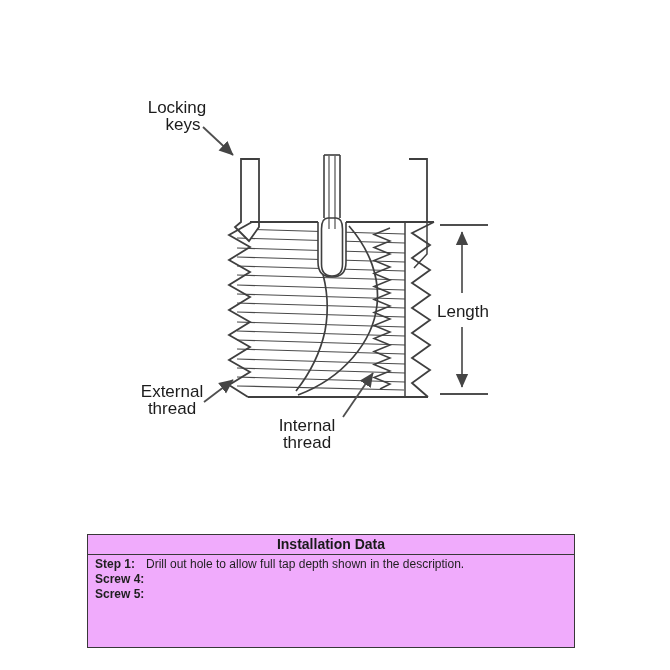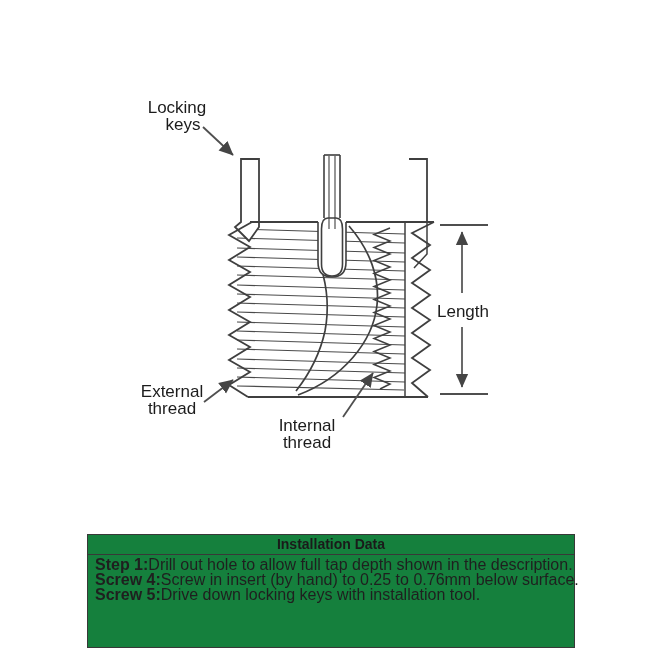--- a/index.html
+++ b/index.html
@@ -7,28 +7,28 @@
     position:relative;width:670px;height:670px;background:#ffffff;overflow:hidden;
     font-family:"Liberation Sans", sans-serif;color:#1c1c1c;
   }
   .diagram-svg{position:absolute;left:0;top:0;width:670px;height:520px;}
   svg text{
     font-family:"Liberation Sans", sans-serif;
     font-size:17px;fill:#1c1c1c;
   }
   .install-table{
     position:absolute;left:87px;top:534px;width:488px;height:114px;
-    box-sizing:border-box;border:1.5px solid #383838;background:#15803d;
+    box-sizing:border-box;border:1.5px solid #383838;background:#f0abfc;
   }
   .install-table .tbl-header{
     box-sizing:border-box;height:20px;line-height:18px;text-align:center;
     font-weight:bold;font-size:14px;border-bottom:1.5px solid #383838;color:#1a1a1a;
   }
   .tbl-body{padding:2px 2px 0 7px;}
-  .step-row{display:flex;font-size:16px;line-height:15.2px;color:#1f1f1f;}
+  .step-row{display:flex;font-size:12px;line-height:15.2px;color:#1f1f1f;}
   .step-label{flex:0 0 51px;font-weight:bold;white-space:nowrap;}
   .step-text{flex:1;}
   .step-text div{white-space:nowrap;}
 </style>
 </head>
 <body>
 
 <div class="page">
 
   <svg class="diagram-svg" viewBox="0 0 670 520">
@@ -129,26 +129,20 @@
     <div class="tbl-header">Installation Data</div>
     <div class="tbl-body">
       <div class="step-row">
         <div class="step-label">Step 1:</div>
         <div class="step-text">
           <div>Drill out hole to allow full tap depth shown in the description.</div>
         </div>
       </div>
       <div class="step-row">
         <div class="step-label">Screw 4:</div>
-        <div class="step-text">
-          <div>Screw in insert (by hand) to 0.25 to 0.76mm below surface.</div>
-        </div>
       </div>
       <div class="step-row">
         <div class="step-label">Screw 5:</div>
-        <div class="step-text">
-          <div>Drive down locking keys with installation tool.</div>
-        </div>
       </div>
     </div>
   </div>
 
 </div>
 
 </body></html>

